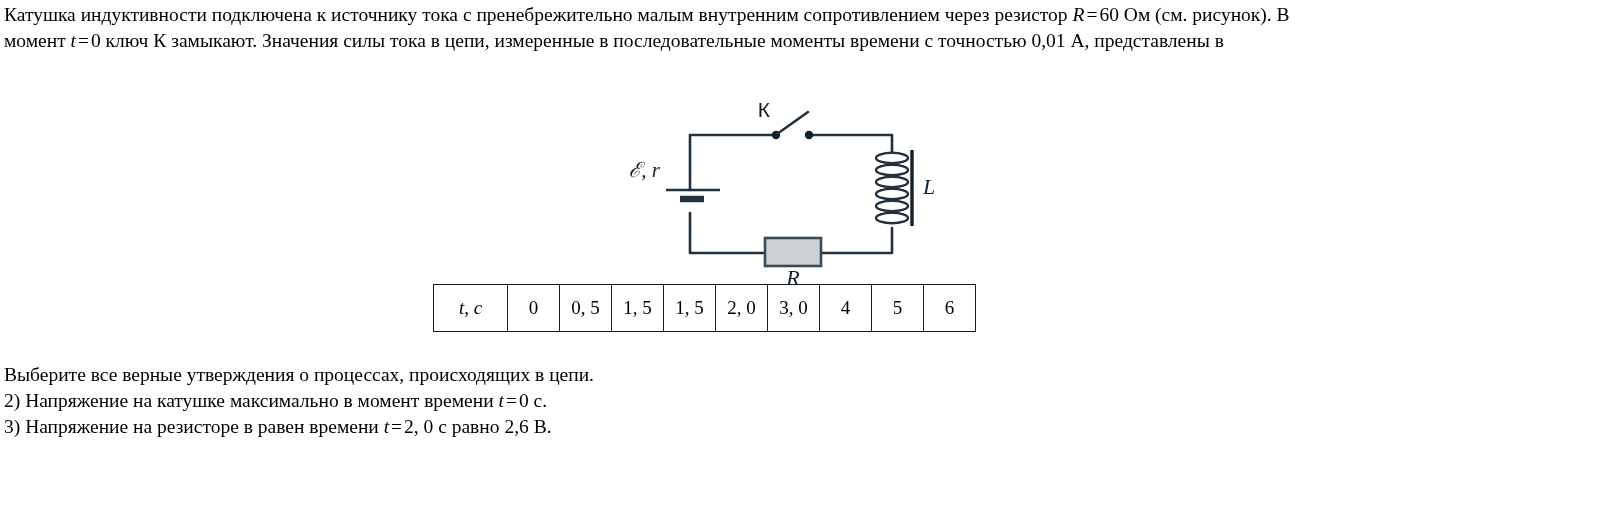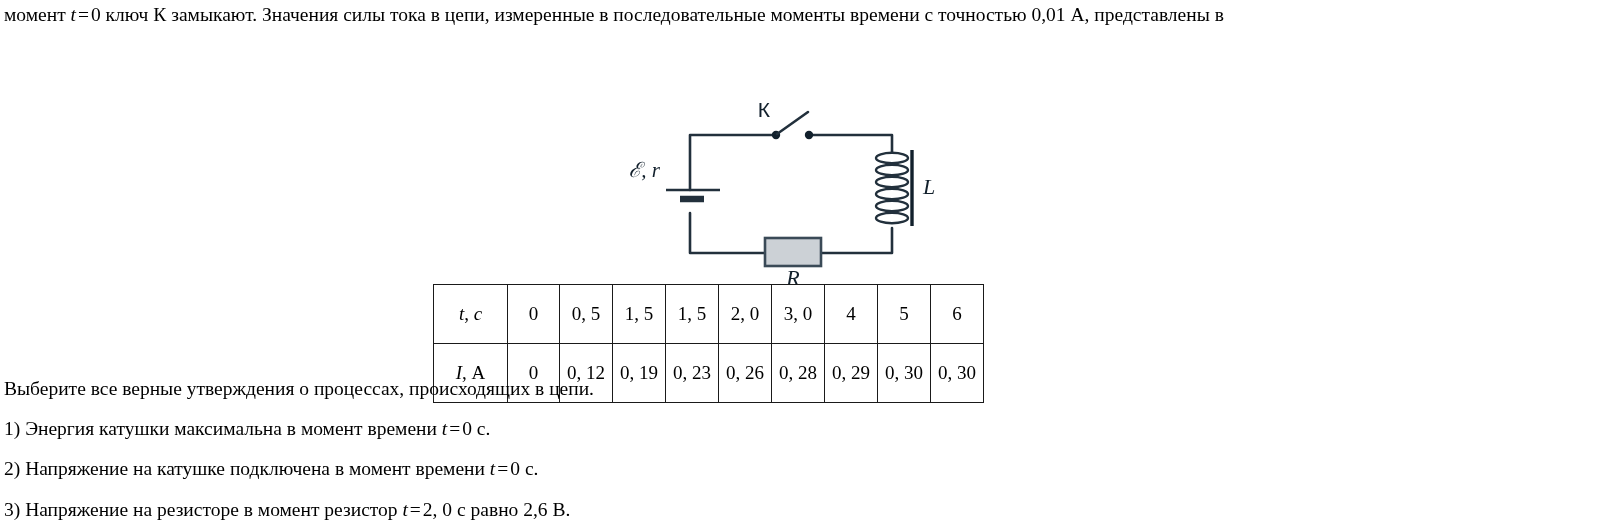--- a/index.html
+++ b/index.html
@@ -60,39 +60,40 @@
     border: 1.4px solid #1a1a1a;
     height: 35px;
     text-align: center;
     vertical-align: middle;
     padding: 0 7px;
     white-space: nowrap;
     font-family: "Liberation Serif", "DejaVu Serif", serif;
   }
   .data-table td.rowhead {
     min-width: 74px;
-    padding: 18px 14px;
+    padding: 12px 14px;
   }
   .data-table td.val { min-width: 52px; }
 
   
   .statements {
     position: absolute;
     left: 4px;
     top: 362px;
     width: 1000px;
     font-size: 19.5px;
     line-height: 26.2px;
   }
-  .statements .ln { display: block; white-space: nowrap; margin-top: 14px; }
+  .statements .ln { display: block; white-space: nowrap; }
 </style>
 </head>
 <body>
 
 <div class="intro">
+  <span class="ln"><span>Катушка индуктивности подключена к источнику тока с пренебрежительно малым внутренним сопротивлением через резистор </span><span class="mathit">R</span><span class="mathnum eqsp">=</span><span class="mathnum">60</span><span> Ом (см. рисунок). В</span></span>
   <span class="ln"><span>момент </span><span class="mathit">t</span><span class="mathnum eqsp">=</span><span class="mathnum">0</span><span> ключ К замыкают. Значения силы тока в цепи, измеренные в последовательные моменты времени с точностью 0,01 А, представлены в</span></span>
 </div>
 
 <div class="circuit-wrap">
   <svg width="340" height="190" viewBox="0 0 340 190" xmlns="http://www.w3.org/2000/svg">
     <g fill="none" stroke="#22303c" stroke-width="2.6" stroke-linecap="round" stroke-linejoin="round">
 
       <path d="M 70 95 L 70 40 L 155 40"></path>
 
       <path d="M 188 40 L 272 40 L 272 57"></path>
@@ -141,38 +142,25 @@
       <td class="val">0</td>
       <td class="val">0, 5</td>
       <td class="val">1, 5</td>
       <td class="val">1, 5</td>
       <td class="val">2, 0</td>
       <td class="val">3, 0</td>
       <td class="val">4</td>
       <td class="val">5</td>
       <td class="val">6</td>
     </tr>
-    <tr>
-      <td class="rowhead"><span class="mathit">I</span><span class="mathnum">,&nbsp;</span><span class="mathnum">A</span></td>
-      <td class="val">0</td>
-      <td class="val">0, 12</td>
-      <td class="val">0, 19</td>
-      <td class="val">0, 23</td>
-      <td class="val">0, 26</td>
-      <td class="val">0, 28</td>
-      <td class="val">0, 29</td>
-      <td class="val">0, 30</td>
-      <td class="val">0, 30</td>
-    </tr>
   </tbody>
 </table>
 
 <div class="statements">
   <span class="ln">Выберите все верные утверждения о процессах, происходящих в цепи.</span>
 
-  <span class="ln"><span>1)</span><span> Энергия катушки максимальна в момент времени </span><span class="mathit">t</span><span class="mathnum eqsp">=</span><span class="mathnum">0</span><span> с.</span></span>
 
-  <span class="ln"><span>2)</span><span> Напряжение на катушке подключена в момент времени </span><span class="mathit">t</span><span class="mathnum eqsp">=</span><span class="mathnum">0</span><span> с.</span></span>
+  <span class="ln"><span>2)</span><span> Напряжение на катушке максимально в момент времени </span><span class="mathit">t</span><span class="mathnum eqsp">=</span><span class="mathnum">0</span><span> с.</span></span>
 
-  <span class="ln"><span>3)</span><span> Напряжение на резисторе в момент резистор </span><span class="mathit">t</span><span class="mathnum eqsp">=</span><span class="mathnum">2, 0</span><span> с равно 2,6 В.</span></span>
+  <span class="ln"><span>3)</span><span> Напряжение на резисторе в равен времени </span><span class="mathit">t</span><span class="mathnum eqsp">=</span><span class="mathnum">2, 0</span><span> с равно 2,6 В.</span></span>
 
 
 </div>
 
 </body></html>

